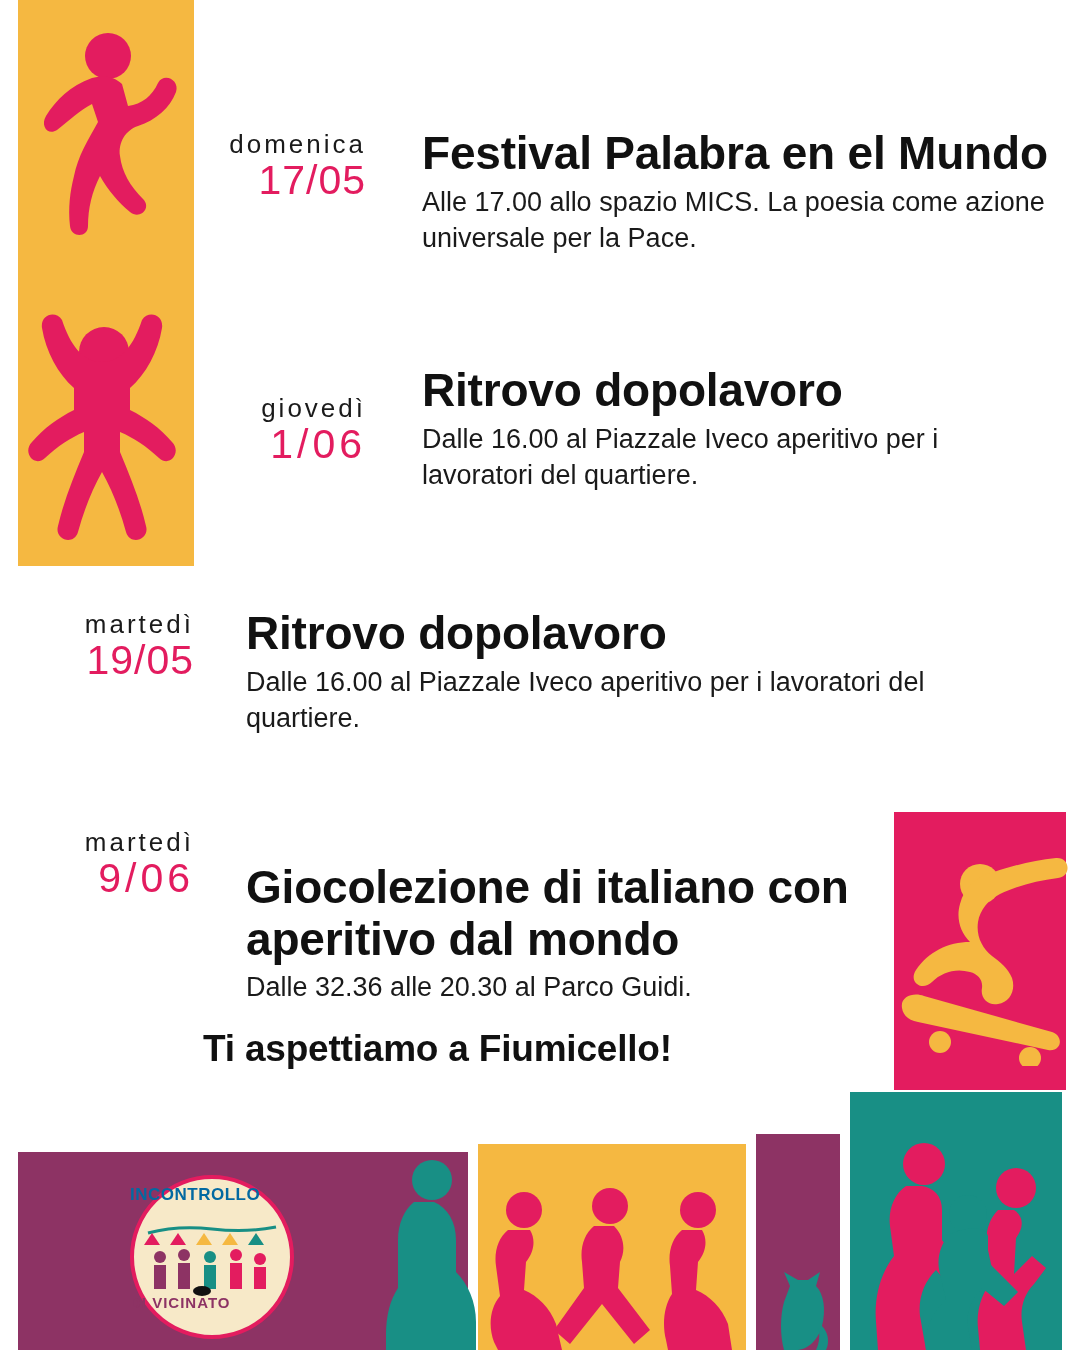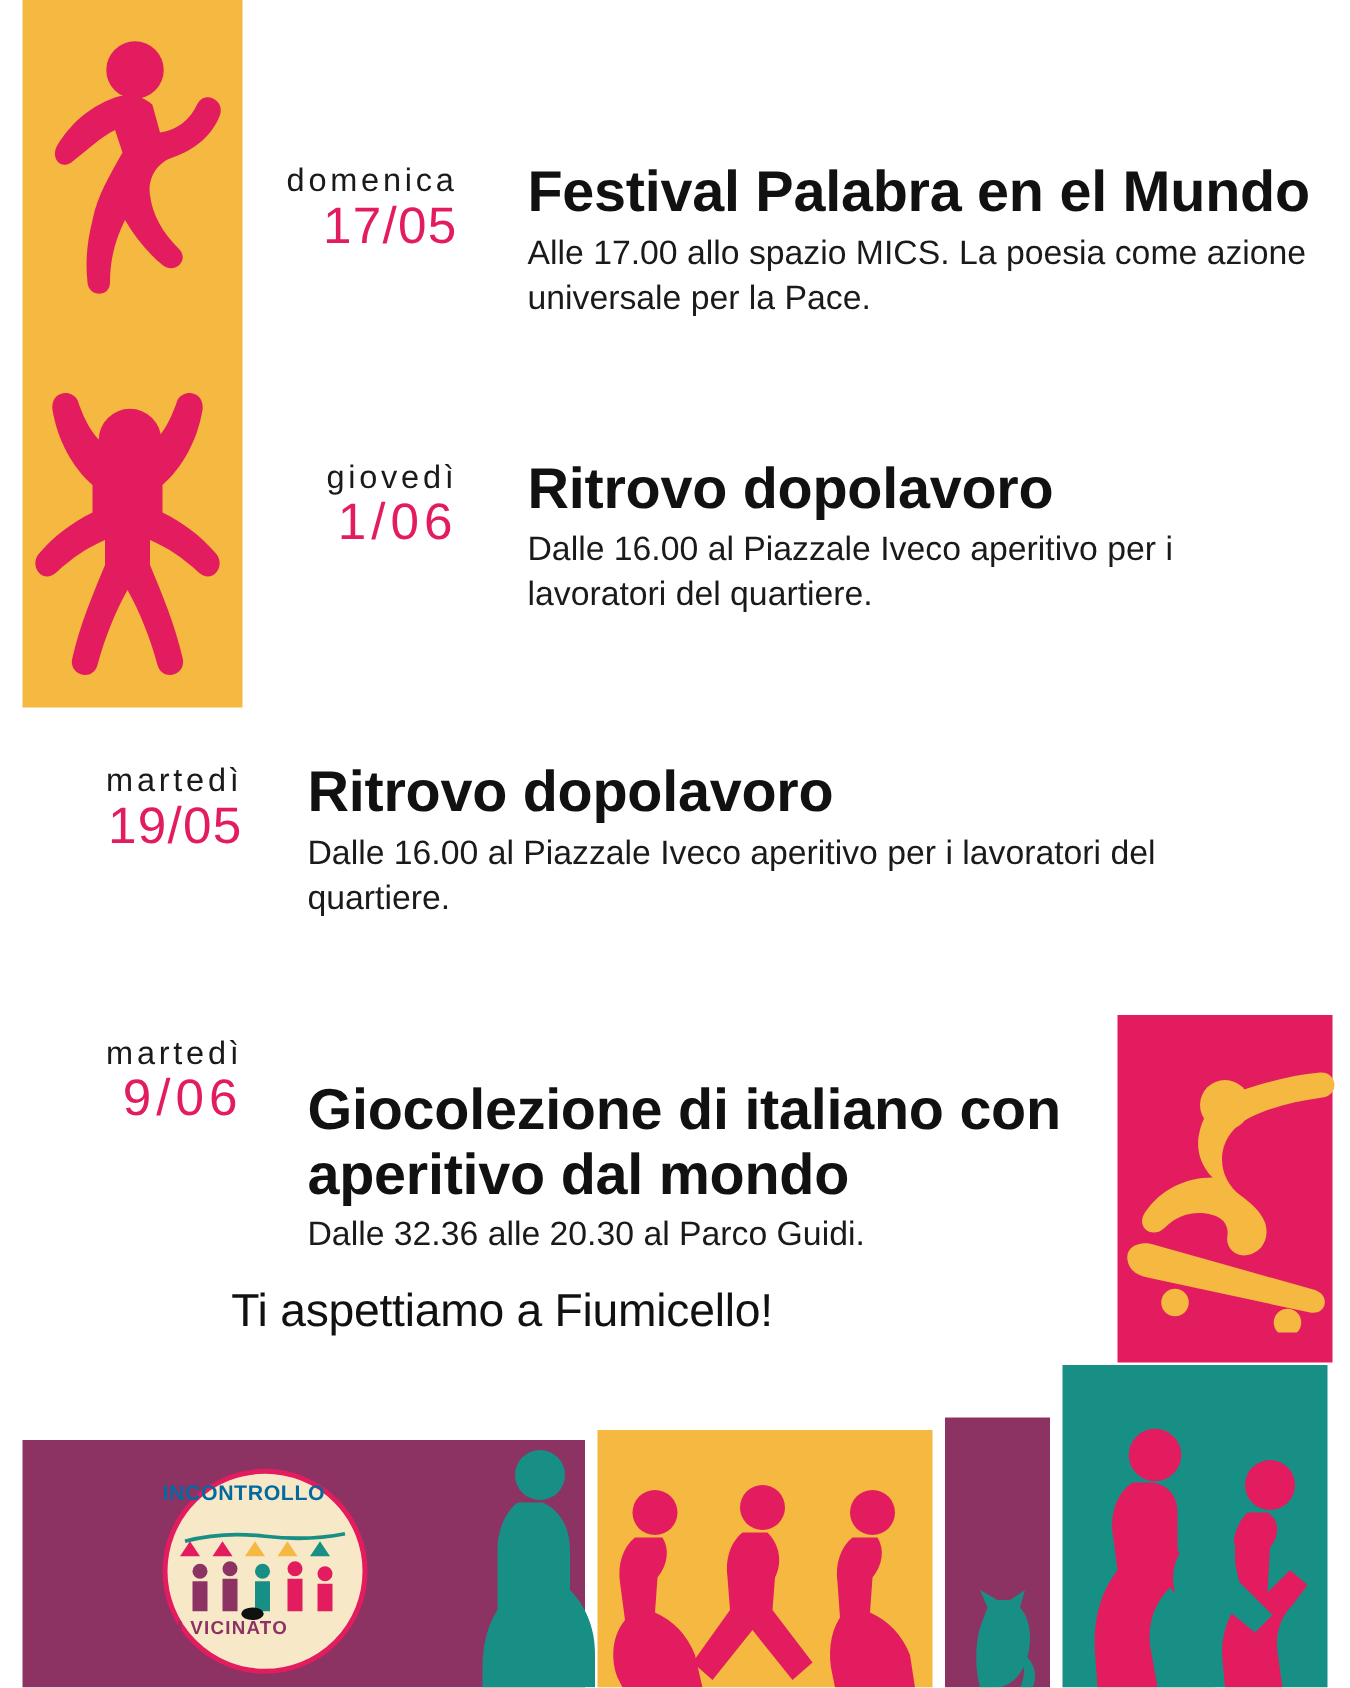--- a/index.html
+++ b/index.html
@@ -86,39 +86,39 @@
     color: #1a1a1a;
     line-height: 1.35;
   }
   .ev-desc b { font-weight: 400; }
 
   
   #event-1 { left: 196px; top: 128px; width: 860px; }
   #event-1 .date-col { width: 170px; }
   #event-1 .text-col { margin-left: 56px; }
 
-  #event-2 { left: 196px; top: 365px; width: 860px; }
+  #event-2 { left: 196px; top: 365px; width: 860px; align-items: center; }
   #event-2 .date-col { width: 170px; }
   #event-2 .text-col { margin-left: 56px; }
 
   #event-3 { left: 18px; top: 608px; width: 1010px; }
   #event-3 .date-col { width: 176px; }
   #event-3 .text-col { margin-left: 52px; }
 
   #event-4 { left: 18px; top: 826px; width: 880px; }
   #event-4 .date-col { width: 176px; }
   #event-4 .text-col { margin-left: 52px; margin-top: 36px; }
 
   
   .closing {
     position: absolute;
-    left: 185px;
+    left: 203px;
     top: 1028px;
     font-size: 37px;
-    font-weight: 400;
+    font-weight: 700;
     color: #111111;
     letter-spacing: -0.2px;
   }
 
   
   .skater-block {
     position: absolute;
     left: 894px;
     top: 812px;
     width: 172px;

